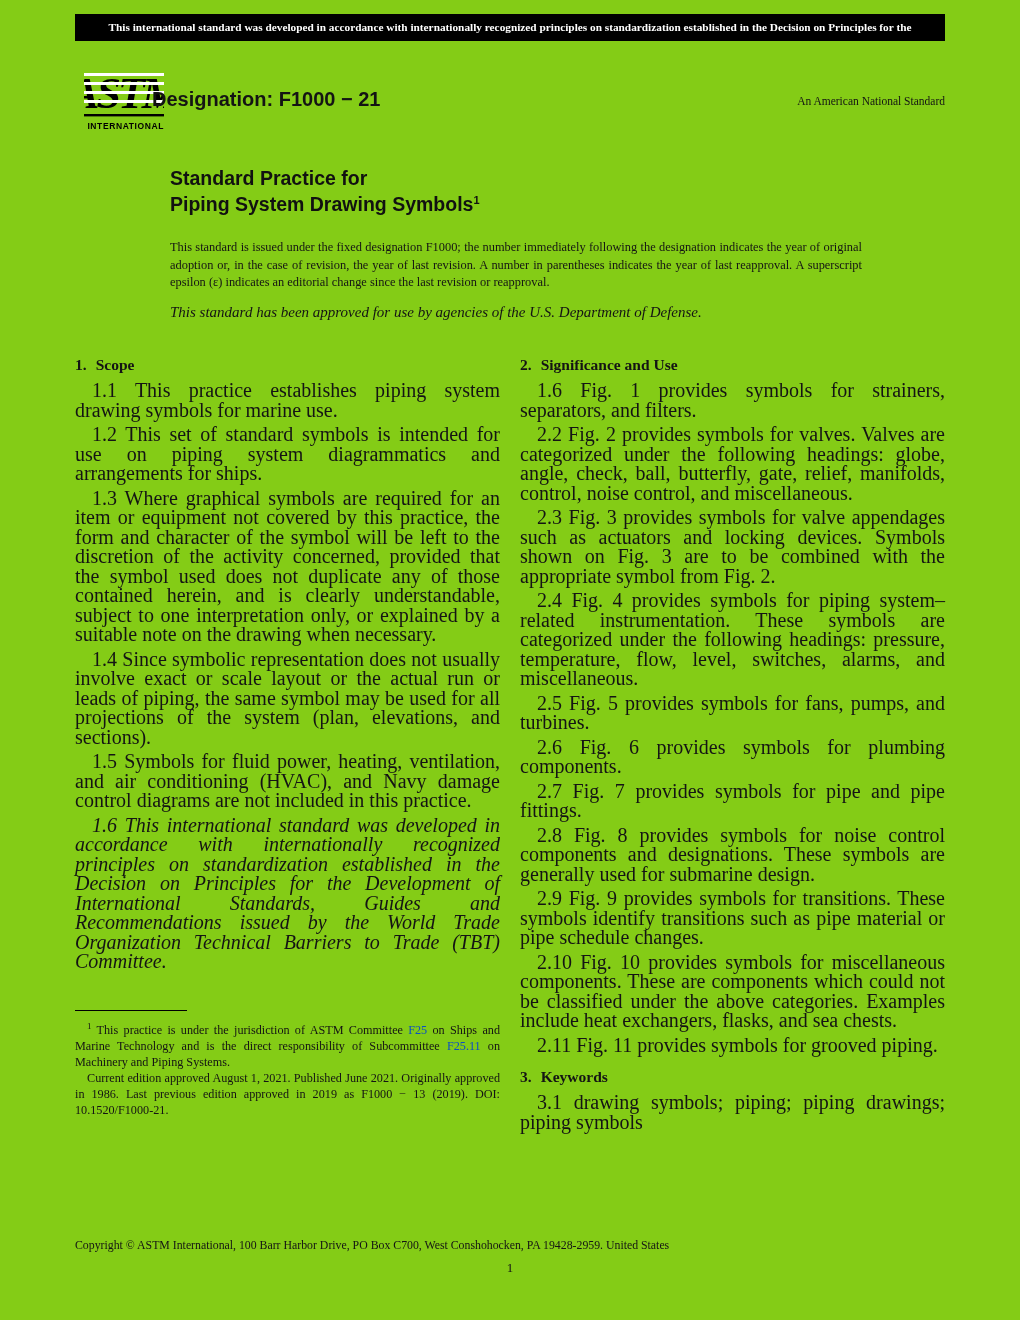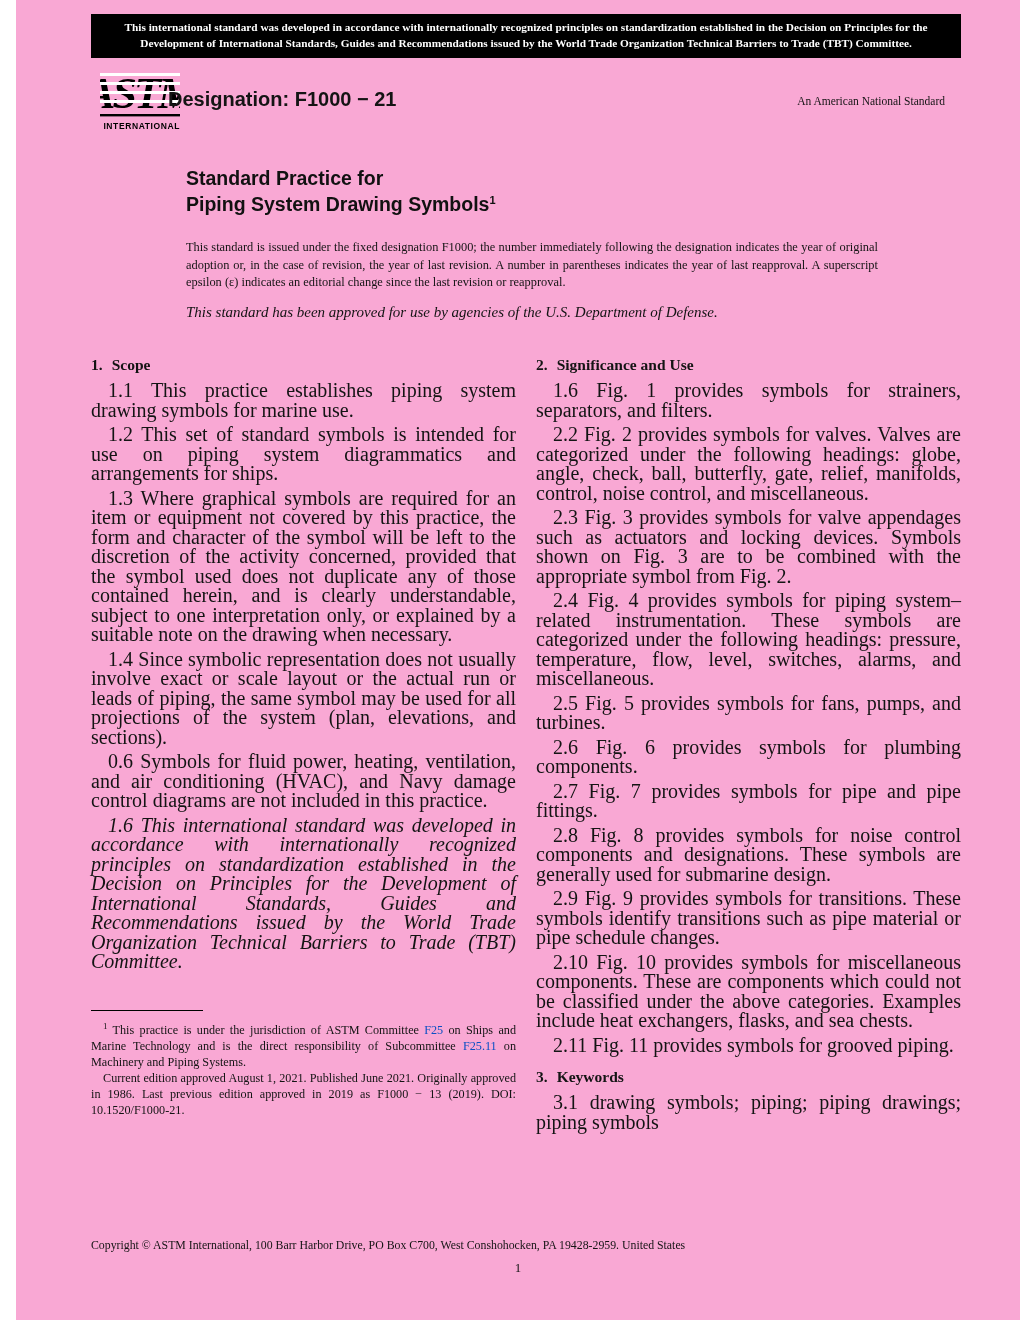--- a/index.html
+++ b/index.html
@@ -1,21 +1,21 @@
 <!DOCTYPE html>
 <html lang="en"><head>
 <meta charset="utf-8">
 <style>
   * { margin:0; padding:0; box-sizing:border-box; }
   html,body { background:#ffffff; }
   body {
     width:1020px; height:1320px; position:relative;
     font-family:"Liberation Serif", serif; color:#141414;
   }
-  .page { position:absolute; inset:0; background:#f9a8d4; overflow:hidden;margin-left:16px; }
+  .page { position:absolute; inset:0; background:#84cc16; overflow:hidden; }
 
   
   .banner {
     position:absolute; left:75px; top:14px; width:870px;
     background:#000; color:#fff; text-align:center;
     font-weight:bold; font-size:11.3px; line-height:1.45;
     padding:5px 10px 6px;
   }
 
   
@@ -77,21 +77,20 @@
     text-align:center; font-size:13px;
   }
 </style>
 </head>
 <body>
 
 <div class="page">
 
   <div class="banner">
     <div>This international standard was developed in accordance with internationally recognized principles on standardization established in the Decision on Principles for the</div>
-    <div>Development of International Standards, Guides and Recommendations issued by the World Trade Organization Technical Barriers to Trade (TBT) Committee.</div>
   </div>
 
   <div class="logo">
     <svg width="80" height="56" viewBox="0 0 80 56" aria-hidden="true">
       <text x="40" y="44" text-anchor="middle" font-family="Liberation Serif, serif" font-style="italic" font-weight="bold" font-size="44" letter-spacing="-3" fill="#000">ASTM</text>
       <rect x="0" y="9" width="80" height="3" fill="#fff"></rect>
       <rect x="0" y="18" width="80" height="3" fill="#fff"></rect>
       <rect x="0" y="27" width="80" height="3" fill="#fff"></rect>
       <rect x="0" y="36" width="80" height="3" fill="#fff"></rect>
       <rect x="0" y="50" width="80" height="2.4" fill="#000"></rect>
@@ -109,21 +108,21 @@
   </div>
 
   <div class="columns">
 
     <div class="col">
       <h2 class="sec-h"><span class="sec-num">1.</span><span>Scope</span></h2>
       <p class="body-p">1.1 This practice establishes piping system drawing symbols for marine use.</p>
       <p class="body-p">1.2 This set of standard symbols is intended for use on piping system diagrammatics and arrangements for ships.</p>
       <p class="body-p">1.3 Where graphical symbols are required for an item or equipment not covered by this practice, the form and character of the symbol will be left to the discretion of the activity concerned, provided that the symbol used does not duplicate any of those contained herein, and is clearly understandable, subject to one interpretation only, or explained by a suitable note on the drawing when necessary.</p>
       <p class="body-p">1.4 Since symbolic representation does not usually involve exact or scale layout or the actual run or leads of piping, the same symbol may be used for all projections of the system (plan, elevations, and sections).</p>
-      <p class="body-p">0.6 Symbols for fluid power, heating, ventilation, and air conditioning (HVAC), and Navy damage control diagrams are not included in this practice.</p>
+      <p class="body-p">1.5 Symbols for fluid power, heating, ventilation, and air conditioning (HVAC), and Navy damage control diagrams are not included in this practice.</p>
       <p class="body-p italic">1.6 This international standard was developed in accordance with internationally recognized principles on standardization established in the Decision on Principles for the Development of International Standards, Guides and Recommendations issued by the World Trade Organization Technical Barriers to Trade (TBT) Committee.</p>
 
       <div class="footnote">
         <div class="fn-rule"></div>
         <p class="fn-text"><sup>1</sup><span> This practice is under the jurisdiction of ASTM Committee </span><a class="link">F25</a><span> on Ships and Marine Technology and is the direct responsibility of Subcommittee </span><a class="link">F25.11</a><span> on Machinery and Piping Systems.</span></p>
         <p class="fn-text">Current edition approved August 1, 2021. Published June 2021. Originally approved in 1986. Last previous edition approved in 2019 as F1000 − 13 (2019). DOI: 10.1520/F1000-21.</p>
       </div>
     </div>
 
     <div class="col">

